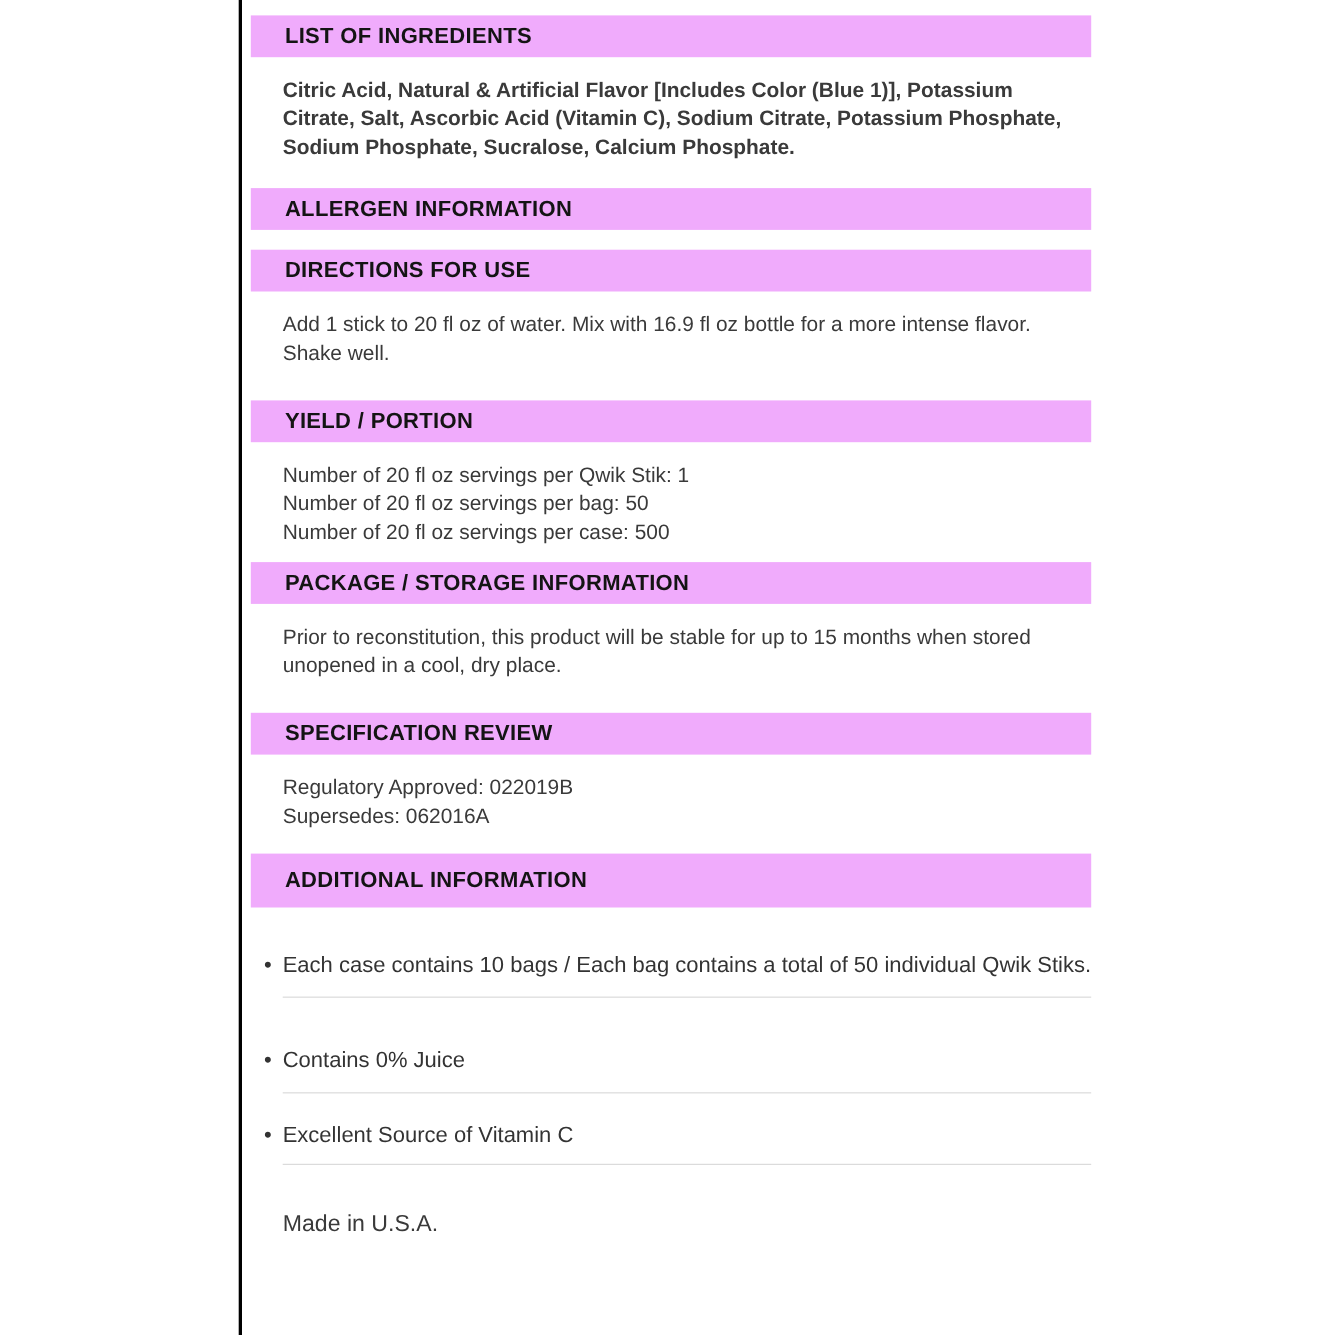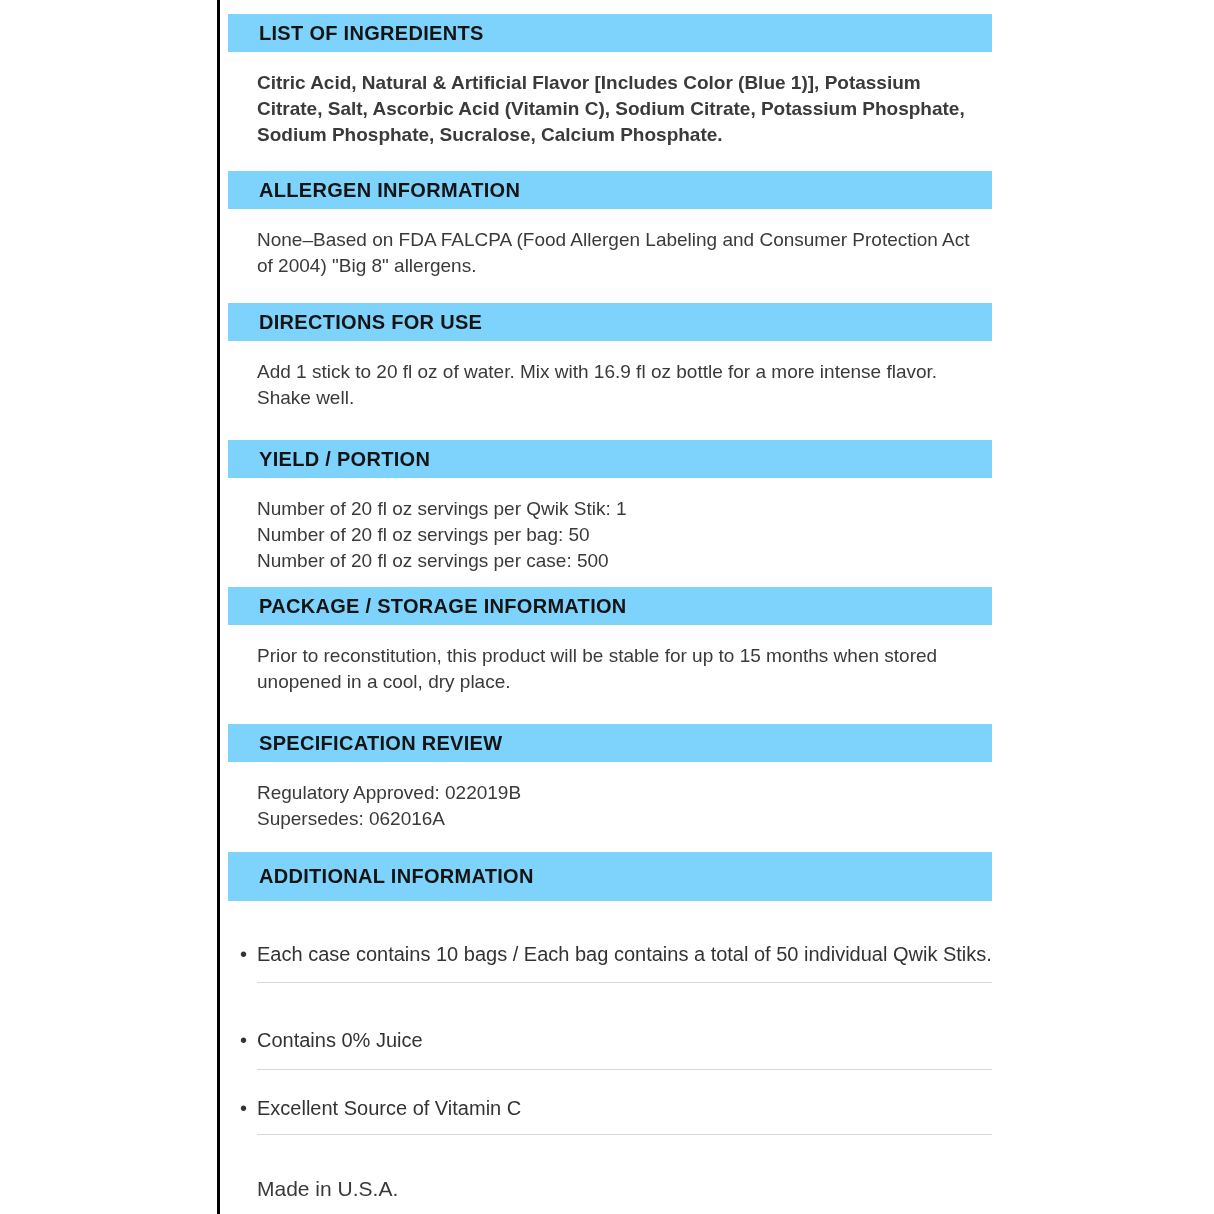--- a/index.html
+++ b/index.html
@@ -13,21 +13,21 @@
   }
   .doc {
     position: absolute;
     left: 217px; top: 0;
     width: 997px; height: 1214px;
     border-left: 3px solid #000000;
     padding: 14px 0 0 8px;
   }
   .bar {
     width: 764px; height: 38px;
-    background: #7dd3fc;
+    background: #f0abfc;
     display: flex; align-items: center;
     padding-left: 31px;
     margin: 0 0 18px 0;
     font-weight: 700; font-size: 20px;
     color: #141414; letter-spacing: 0.3px;
   }
   .bar.tall { height: 49px; margin-bottom: 0; margin-top: 11px; }
   .body {
     margin: 0 0 0 29px;
     width: 730px;
@@ -74,21 +74,20 @@
 <div class="doc">
 
   <div class="bar">
     <span>LIST OF INGREDIENTS</span>
   </div>
   <p class="body mb23">Citric Acid, Natural &amp; Artificial Flavor [Includes Color (Blue 1)], Potassium Citrate, Salt, Ascorbic Acid (Vitamin C), Sodium Citrate, Potassium Phosphate, Sodium Phosphate, Sucralose, Calcium Phosphate.</p>
 
   <div class="bar">
     <span>ALLERGEN INFORMATION</span>
   </div>
-  <p class="body mb24">None–Based on FDA FALCPA (Food Allergen Labeling and Consumer Protection Act of 2004) "Big 8" allergens.</p>
 
   <div class="bar">
     <span>DIRECTIONS FOR USE</span>
   </div>
   <p class="body mb29">Add 1 stick to 20 fl oz of water. Mix with 16.9 fl oz bottle for a more intense flavor. Shake well.</p>
 
   <div class="bar">
     <span>YIELD / PORTION</span>
   </div>
   <div class="body mb19">

